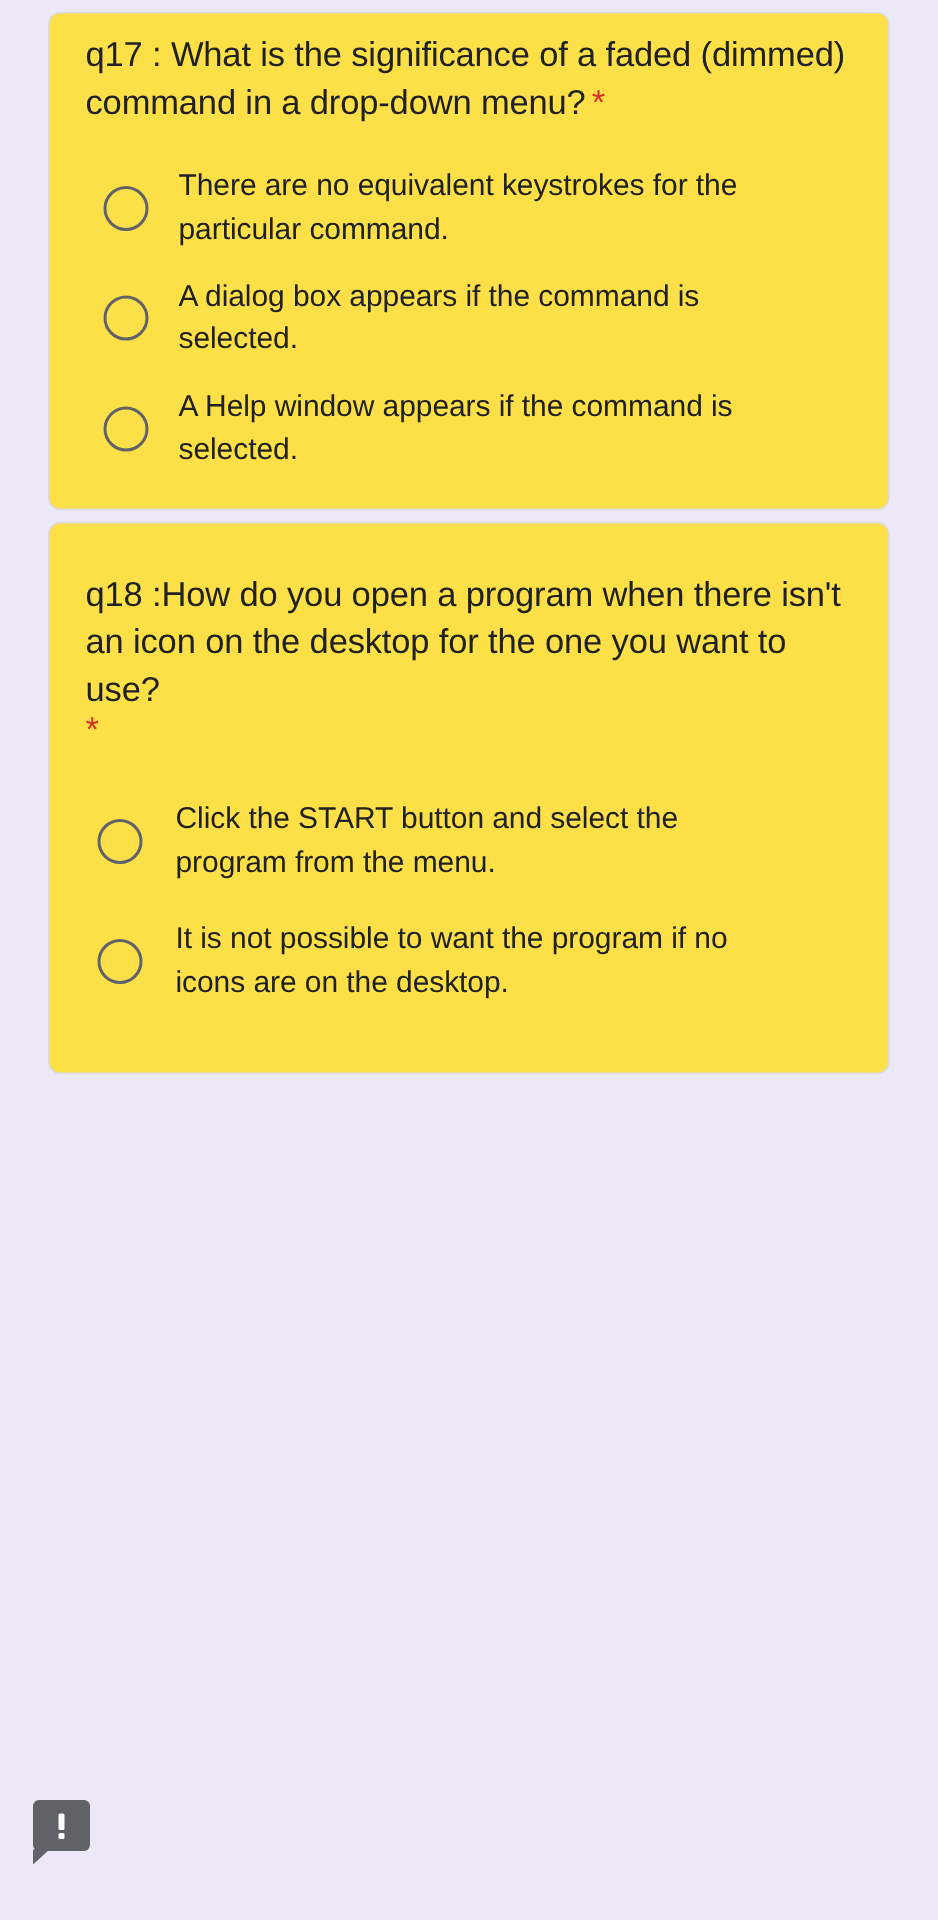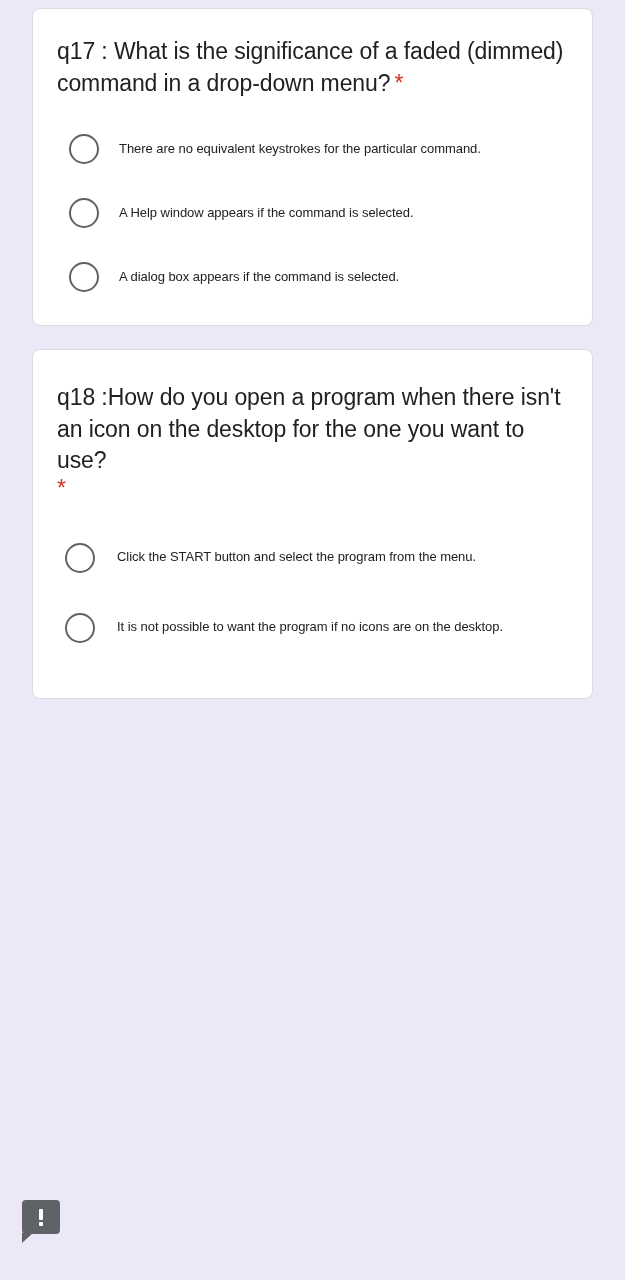--- a/index.html
+++ b/index.html
@@ -19,25 +19,25 @@
 
   .form-scroll {
     position: relative;
     width: 625px;
     height: 1280px;
     padding: 8px 32px 0 32px;
   }
 
   
   .question-card {
-    background: #ffffff;
+    background: #fde047;
     border: 1px solid #dadce0;
     border-radius: 8px;
-    padding: 27px 24px 24px 24px;
-    margin-bottom: 23px;
+    padding: 12px 24px 24px 24px;
+    margin-bottom: 8px;
   }
 
   .question-title {
     font-size: 23px;
     line-height: 1.37;
     color: #202124;
     font-weight: 400;
     letter-spacing: -0.1px;
     margin-bottom: 4px;
     word-wrap: break-word;
@@ -68,21 +68,21 @@
     width: 30px;
     height: 30px;
     border: 2.5px solid #5f6368;
     border-radius: 50%;
     margin-left: 12px;
     margin-right: 20px;
     background: transparent;
   }
 
   .option-label {
-    font-size: 13px;
+    font-size: 20px;
     line-height: 1.44;
     color: #202124;
     letter-spacing: -0.05px;
     word-wrap: break-word;
     max-width: 400px;
   }
 
   
   .card-q18 { padding-top: 32px; }
   .card-q18 .options-list { margin-top: 34px; }
@@ -146,26 +146,26 @@
     <div class="options-list">
 
       <div class="option-row">
         <span class="radio-outer"></span>
         <span class="option-label">There are no equivalent keystrokes for the particular command.</span>
       </div>
 
 
       <div class="option-row">
         <span class="radio-outer"></span>
-        <span class="option-label">A Help window appears if the command is selected.</span>
+        <span class="option-label">A dialog box appears if the command is selected.</span>
       </div>
 
       <div class="option-row">
         <span class="radio-outer"></span>
-        <span class="option-label">A dialog box appears if the command is selected.</span>
+        <span class="option-label">A Help window appears if the command is selected.</span>
       </div>
 
     </div>
   </div>
 
   <div class="question-card card-q18">
     <div class="question-title">
       <span>q18 :How do you open a program when there isn't an icon on the desktop for the one you want to use?</span>
       <div class="required-star">*</div>
     </div>

